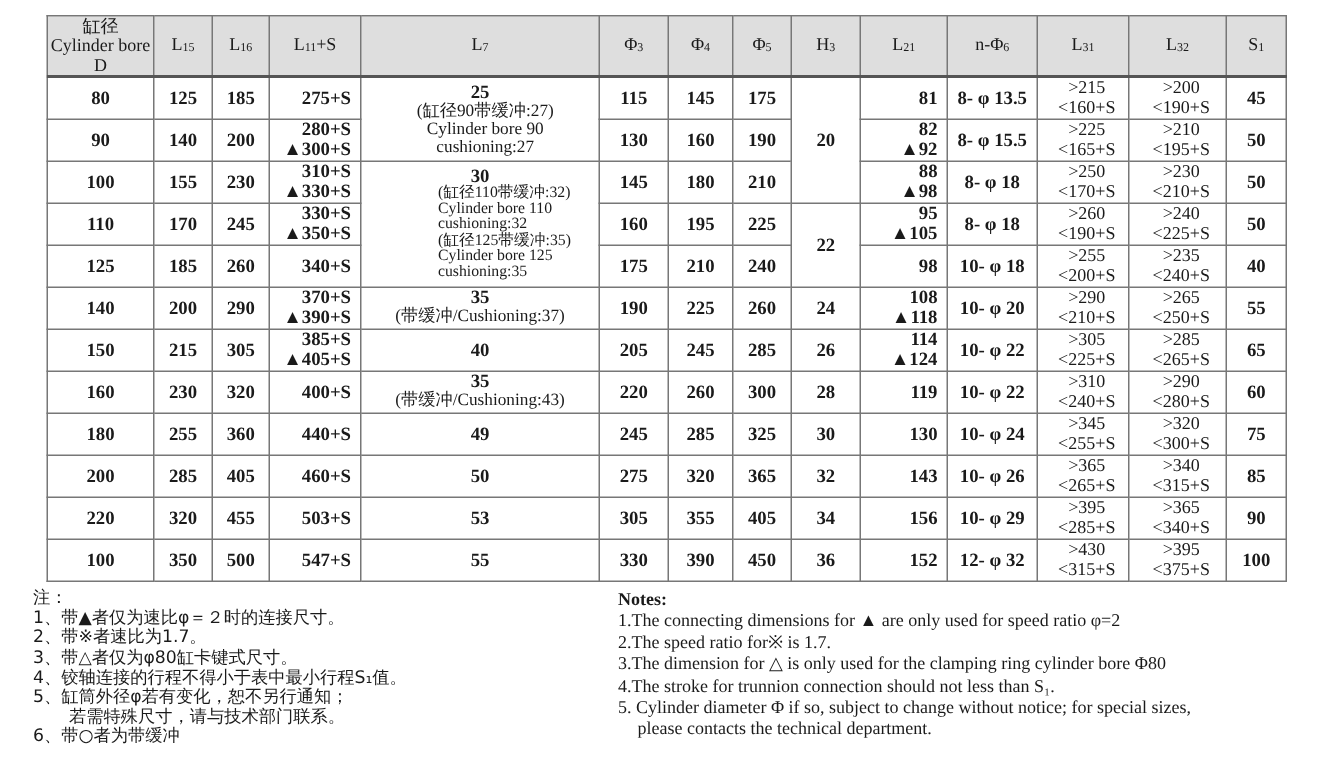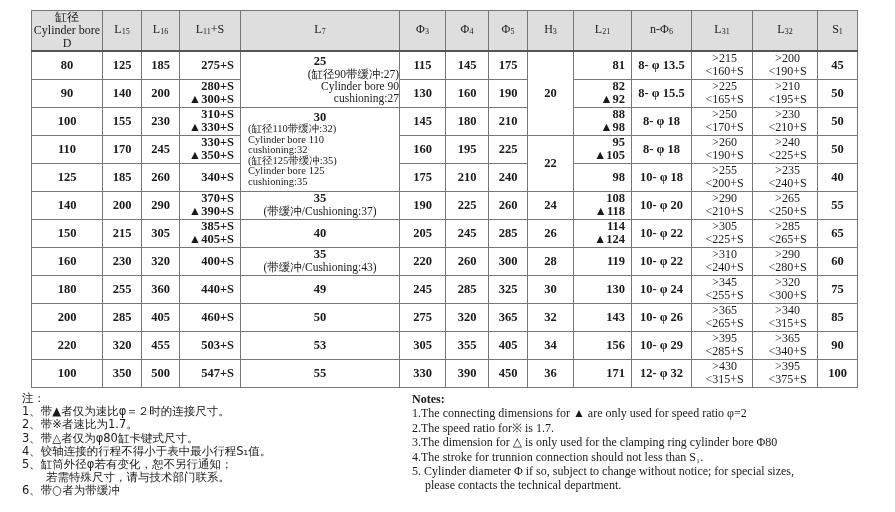--- a/index.html
+++ b/index.html
@@ -8,23 +8,23 @@
   table.spec td,table.spec th{border:1px solid #777;padding:0;text-align:center;vertical-align:middle;font-size:12px;line-height:12px;}
   table.spec th{background:#dedede;font-weight:normal;height:38px;font-size:12px;}
   table.spec thead tr{border-bottom:2px solid #555;border-radius:17px;}
   table.spec tbody tr{height:28px;}
   table.spec td.b{font-weight:bold;font-size:12.5px;}
   .sub{font-size:8px;vertical-align:-1px;}
   .two{display:block;line-height:13px;}
   .rt{text-align:right !important;padding-right:6px !important;}
   .lt{text-align:center;padding-left:5px !important;font-weight:normal;font-size:11.5px;}
   .l17 .main{display:block;font-weight:bold;font-size:12.5px;line-height:13px;}
-  .l17 .sm{display:block;font-size:11.5px;line-height:12px;text-align:right;padding-left:7px;}
+  .l17 .sm{display:block;font-size:11.5px;line-height:12px;text-align:center;padding-left:7px;}
   .l17 .smc{display:block;font-size:11.5px;line-height:13px;}
-  .l17 .tight{display:block;font-size:10.5px;line-height:10.5px;text-align:left;padding-left:7px;}
+  .l17 .tight{display:block;font-size:10.5px;line-height:10.5px;text-align:left;padding-left:7px;margin-left:44px;}
   .notes-cn{position:absolute;left:22px;top:392px;font-family:"DejaVu Sans",sans-serif;font-size:11.5px;line-height:13.2px;}
   .notes-en{position:absolute;left:412px;top:392px;font-family:"Liberation Serif",serif;font-size:12px;line-height:14.4px;}
   .notes-cn div,.notes-en div{white-space:nowrap;}
   .notes-en .title{font-weight:bold;}
   .indent-cn{padding-left:24px;}
   .indent-en{padding-left:13px;}
   table.spec thead tr th.col0{line-height:12px;}
 </style>
 </head>
 <body>
@@ -394,21 +394,21 @@
           <span class="two">547+S</span>
         </td>
         <td class="l17">
           <span class="main">55</span>
         </td>
         <td class="b">330</td>
         <td class="b">390</td>
         <td class="b">450</td>
         <td class="b">36</td>
         <td class="b rt">
-          <span class="two">171</span>
+          <span class="two">152</span>
         </td>
         <td class="b">12- φ 32</td>
         <td class="lt">
           <span class="two">&gt;430</span>
           <span class="two">&lt;315+S</span>
         </td>
         <td class="lt">
           <span class="two">&gt;395</span>
           <span class="two">&lt;375+S</span>
         </td>

